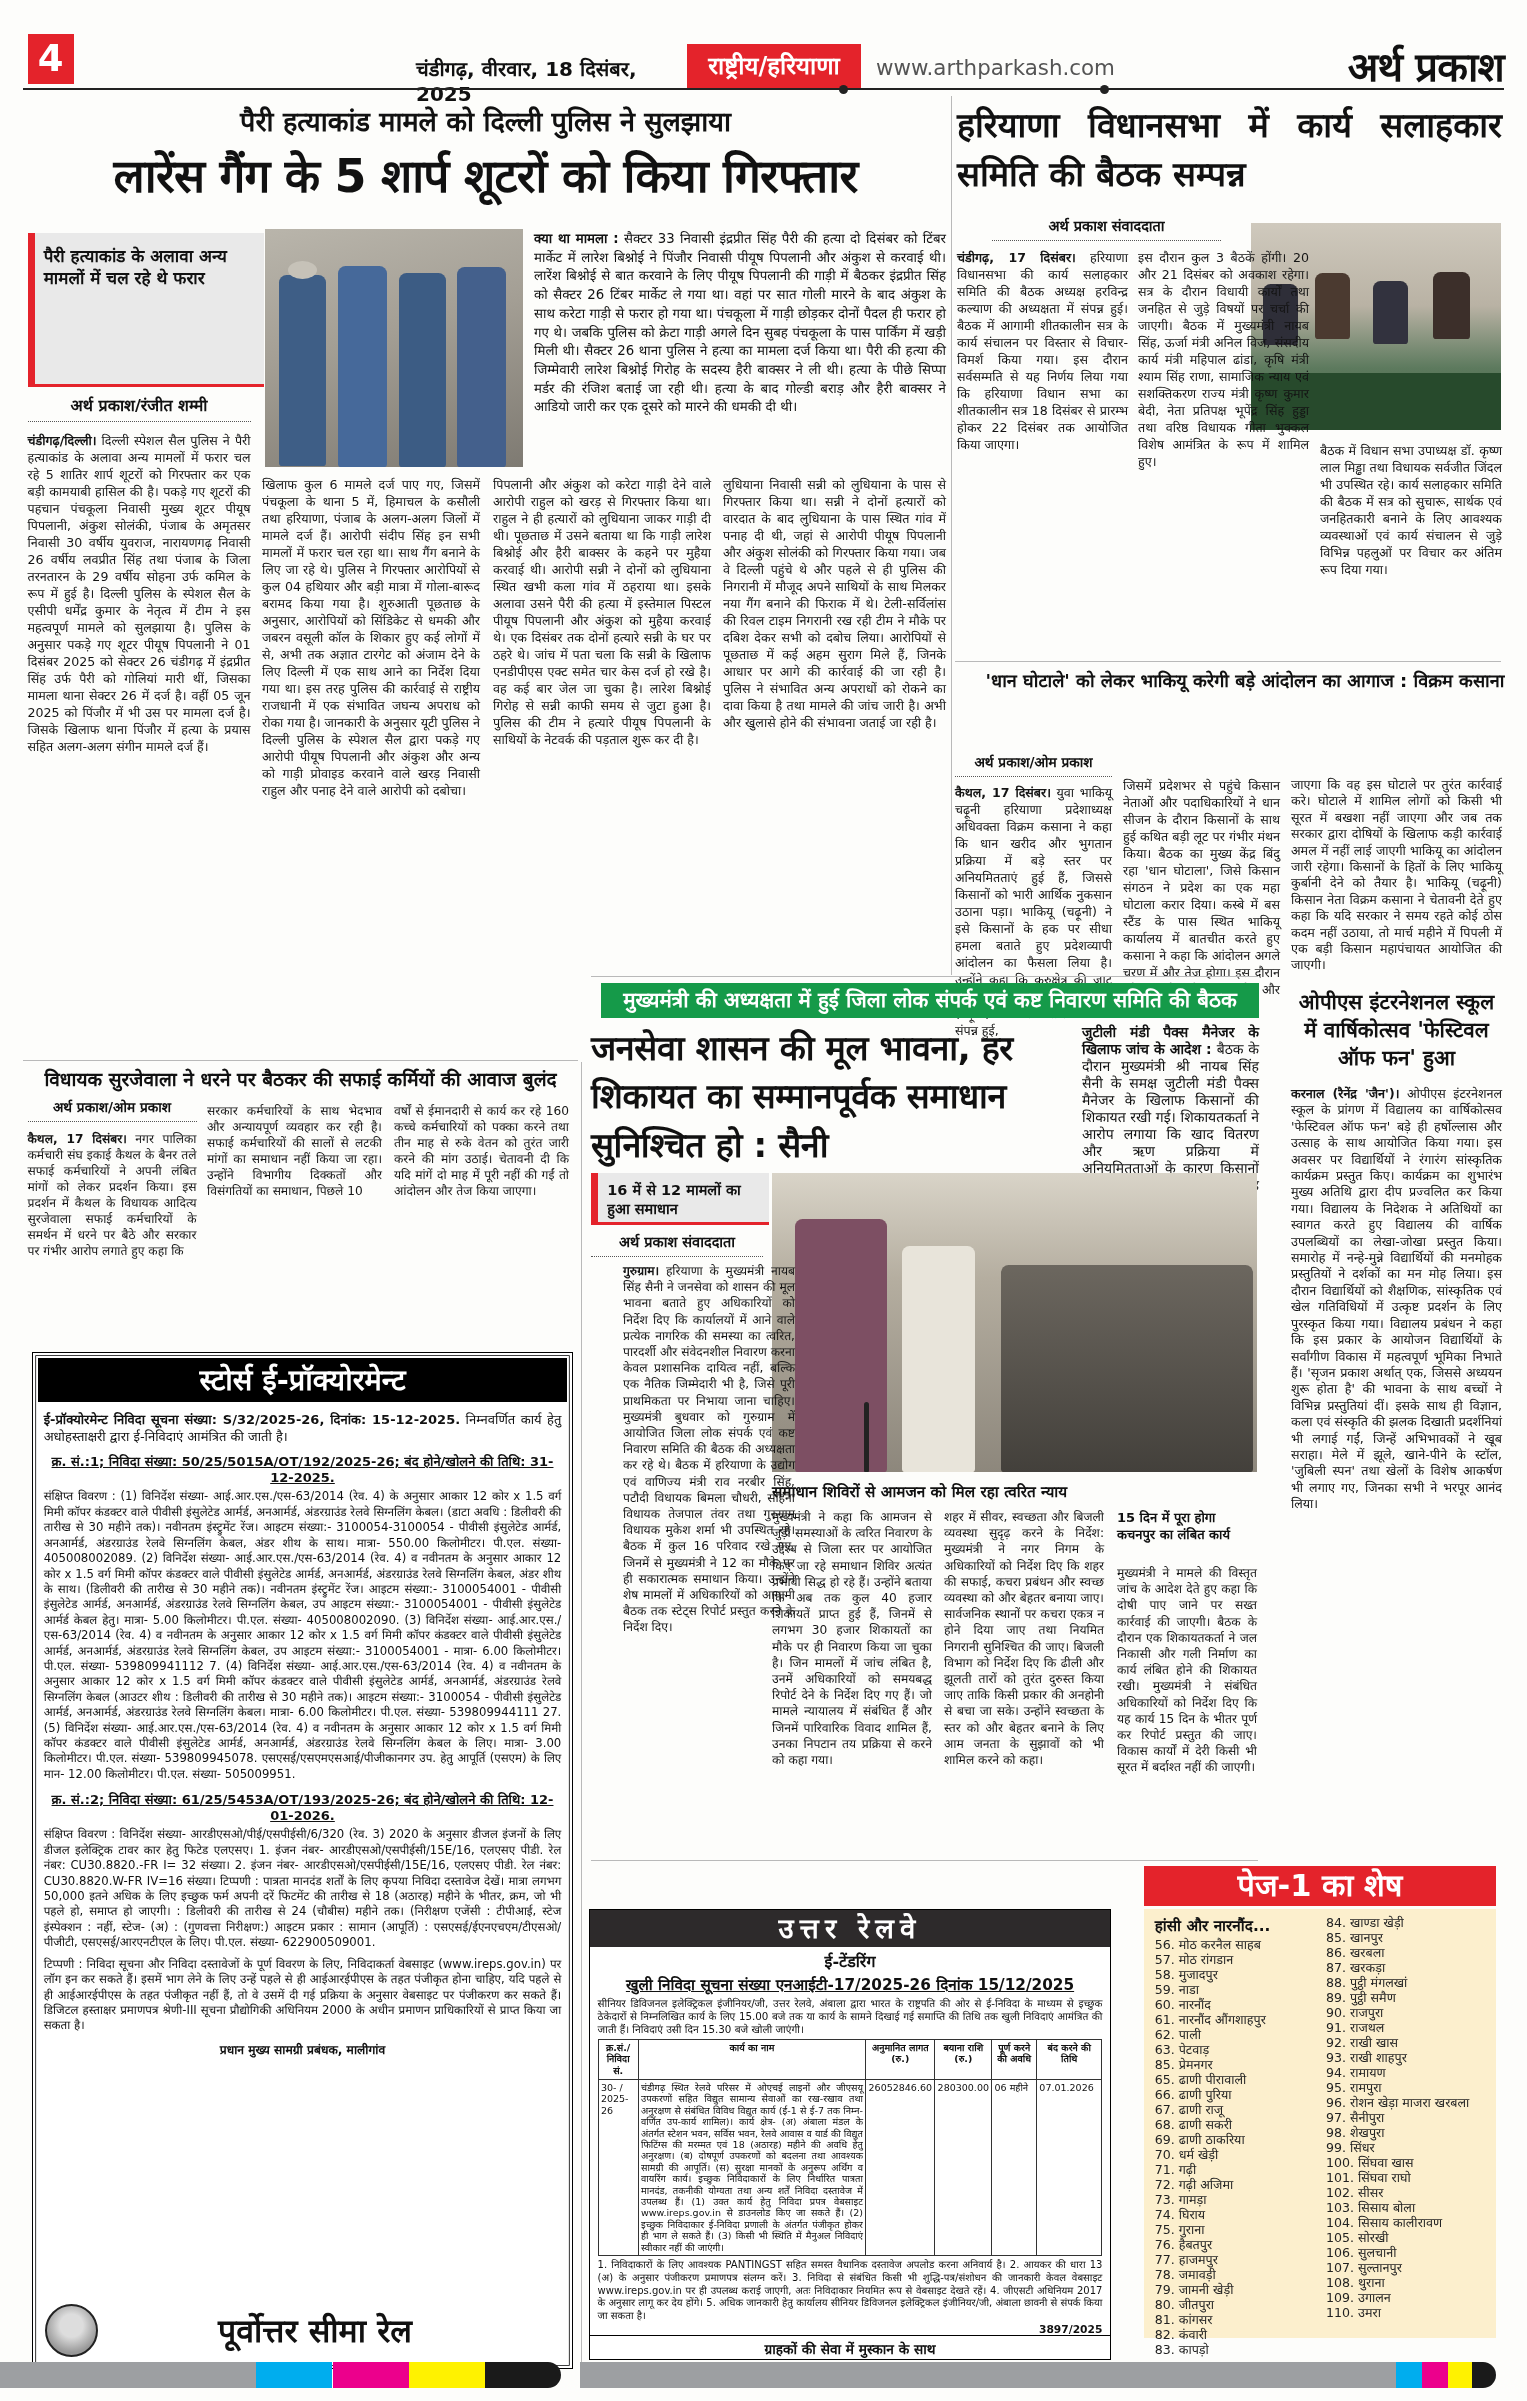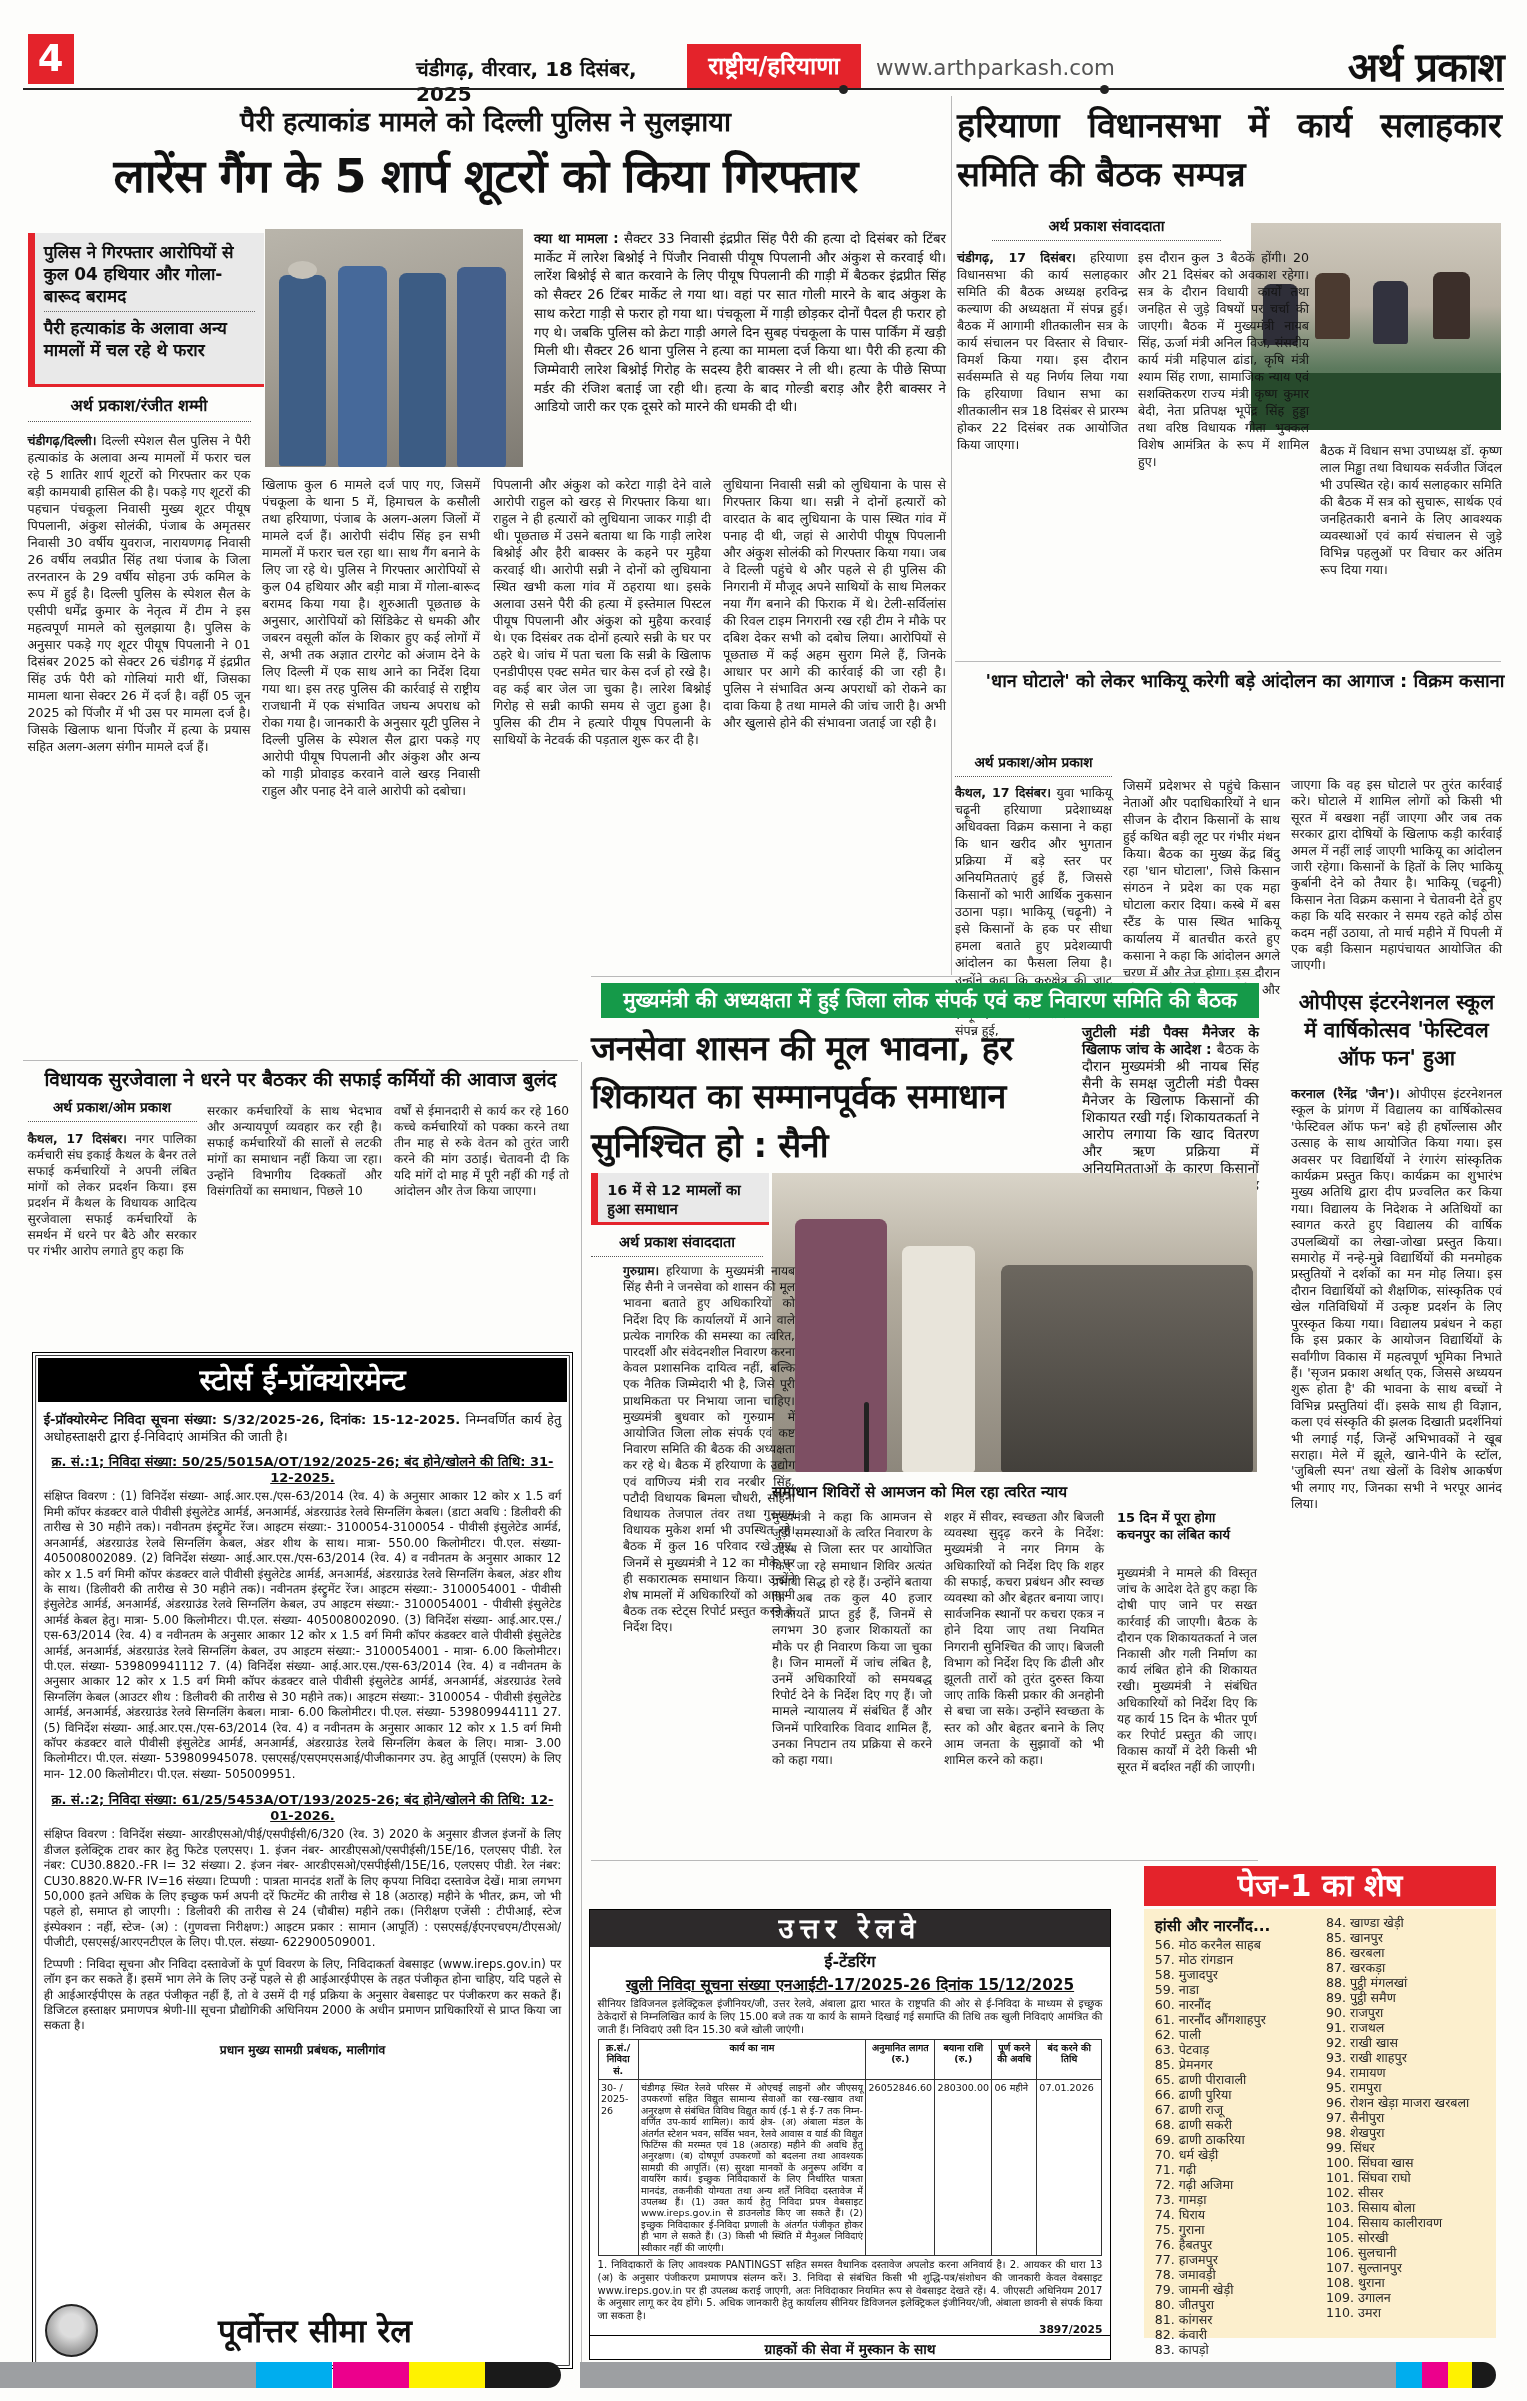--- a/index.html
+++ b/index.html
@@ -37,21 +37,20 @@
   <div class="abs" style="left:876px;top:55px;width:229px;font-size:21.4px;color:#555;">www.arthparkash.com</div>
   <div class="abs b" style="left:1297px;top:38px;width:207px;font-size:40px;text-align:right;letter-spacing:-0.8px;">अर्थ प्रकाश</div>
   <div class="abs rule" style="left:23px;top:88px;width:1481px;height:2.3px;"></div>
   <div class="abs dot" style="left:839px;top:85px;"></div>
   <div class="abs dot" style="left:1100px;top:85px;"></div>
 
   <div class="abs ctr b" style="left:23px;top:102px;width:925px;font-size:27px;">पैरी हत्याकांड मामले को दिल्ली पुलिस ने सुलझाया</div>
   <div class="abs ctr b" style="left:23px;top:143px;width:925px;font-size:46px;letter-spacing:-0.8px;">लारेंस गैंग के 5 शार्प शूटरों को किया गिरफ्तार</div>
 
   <div class="abs hl-box" style="left:27.5px;top:233px;width:211px;height:136px;">
-    <div class="hl-item" style="border-bottom:0.8px dotted #666;padding-bottom:4.6px;">पुलिस ने गिरफ्तार आरोपियों से कुल 04 हथियार और गोला-बारूद बरामद</div>
     <div class="hl-item" style="padding-top:4.6px;">पैरी हत्याकांड के अलावा अन्य मामलों में चल रहे थे फरार</div>
   </div>
   <div class="abs ctr byline" style="left:27.5px;top:394px;width:223px;">अर्थ प्रकाश/रंजीत शम्मी</div>
 
   <div class="abs photo" style="left:265px;top:229px;width:258px;height:238px;">
     <div class="fig" style="left:13.7px;top:46px;width:47px;height:191px;background:#3e5e86;"></div>
     <div class="fig" style="left:73px;top:37px;width:49px;height:201px;background:#46699a;"></div>
     <div class="fig" style="left:134px;top:44px;width:47px;height:194px;background:#3c5c84;"></div>
     <div class="fig" style="left:192px;top:38px;width:49px;height:200px;background:#44608c;"></div>
     <div class="fig" style="left:23px;top:32px;width:29px;height:18.3px;background:#c6c2b8;border-radius:50%;"></div>

